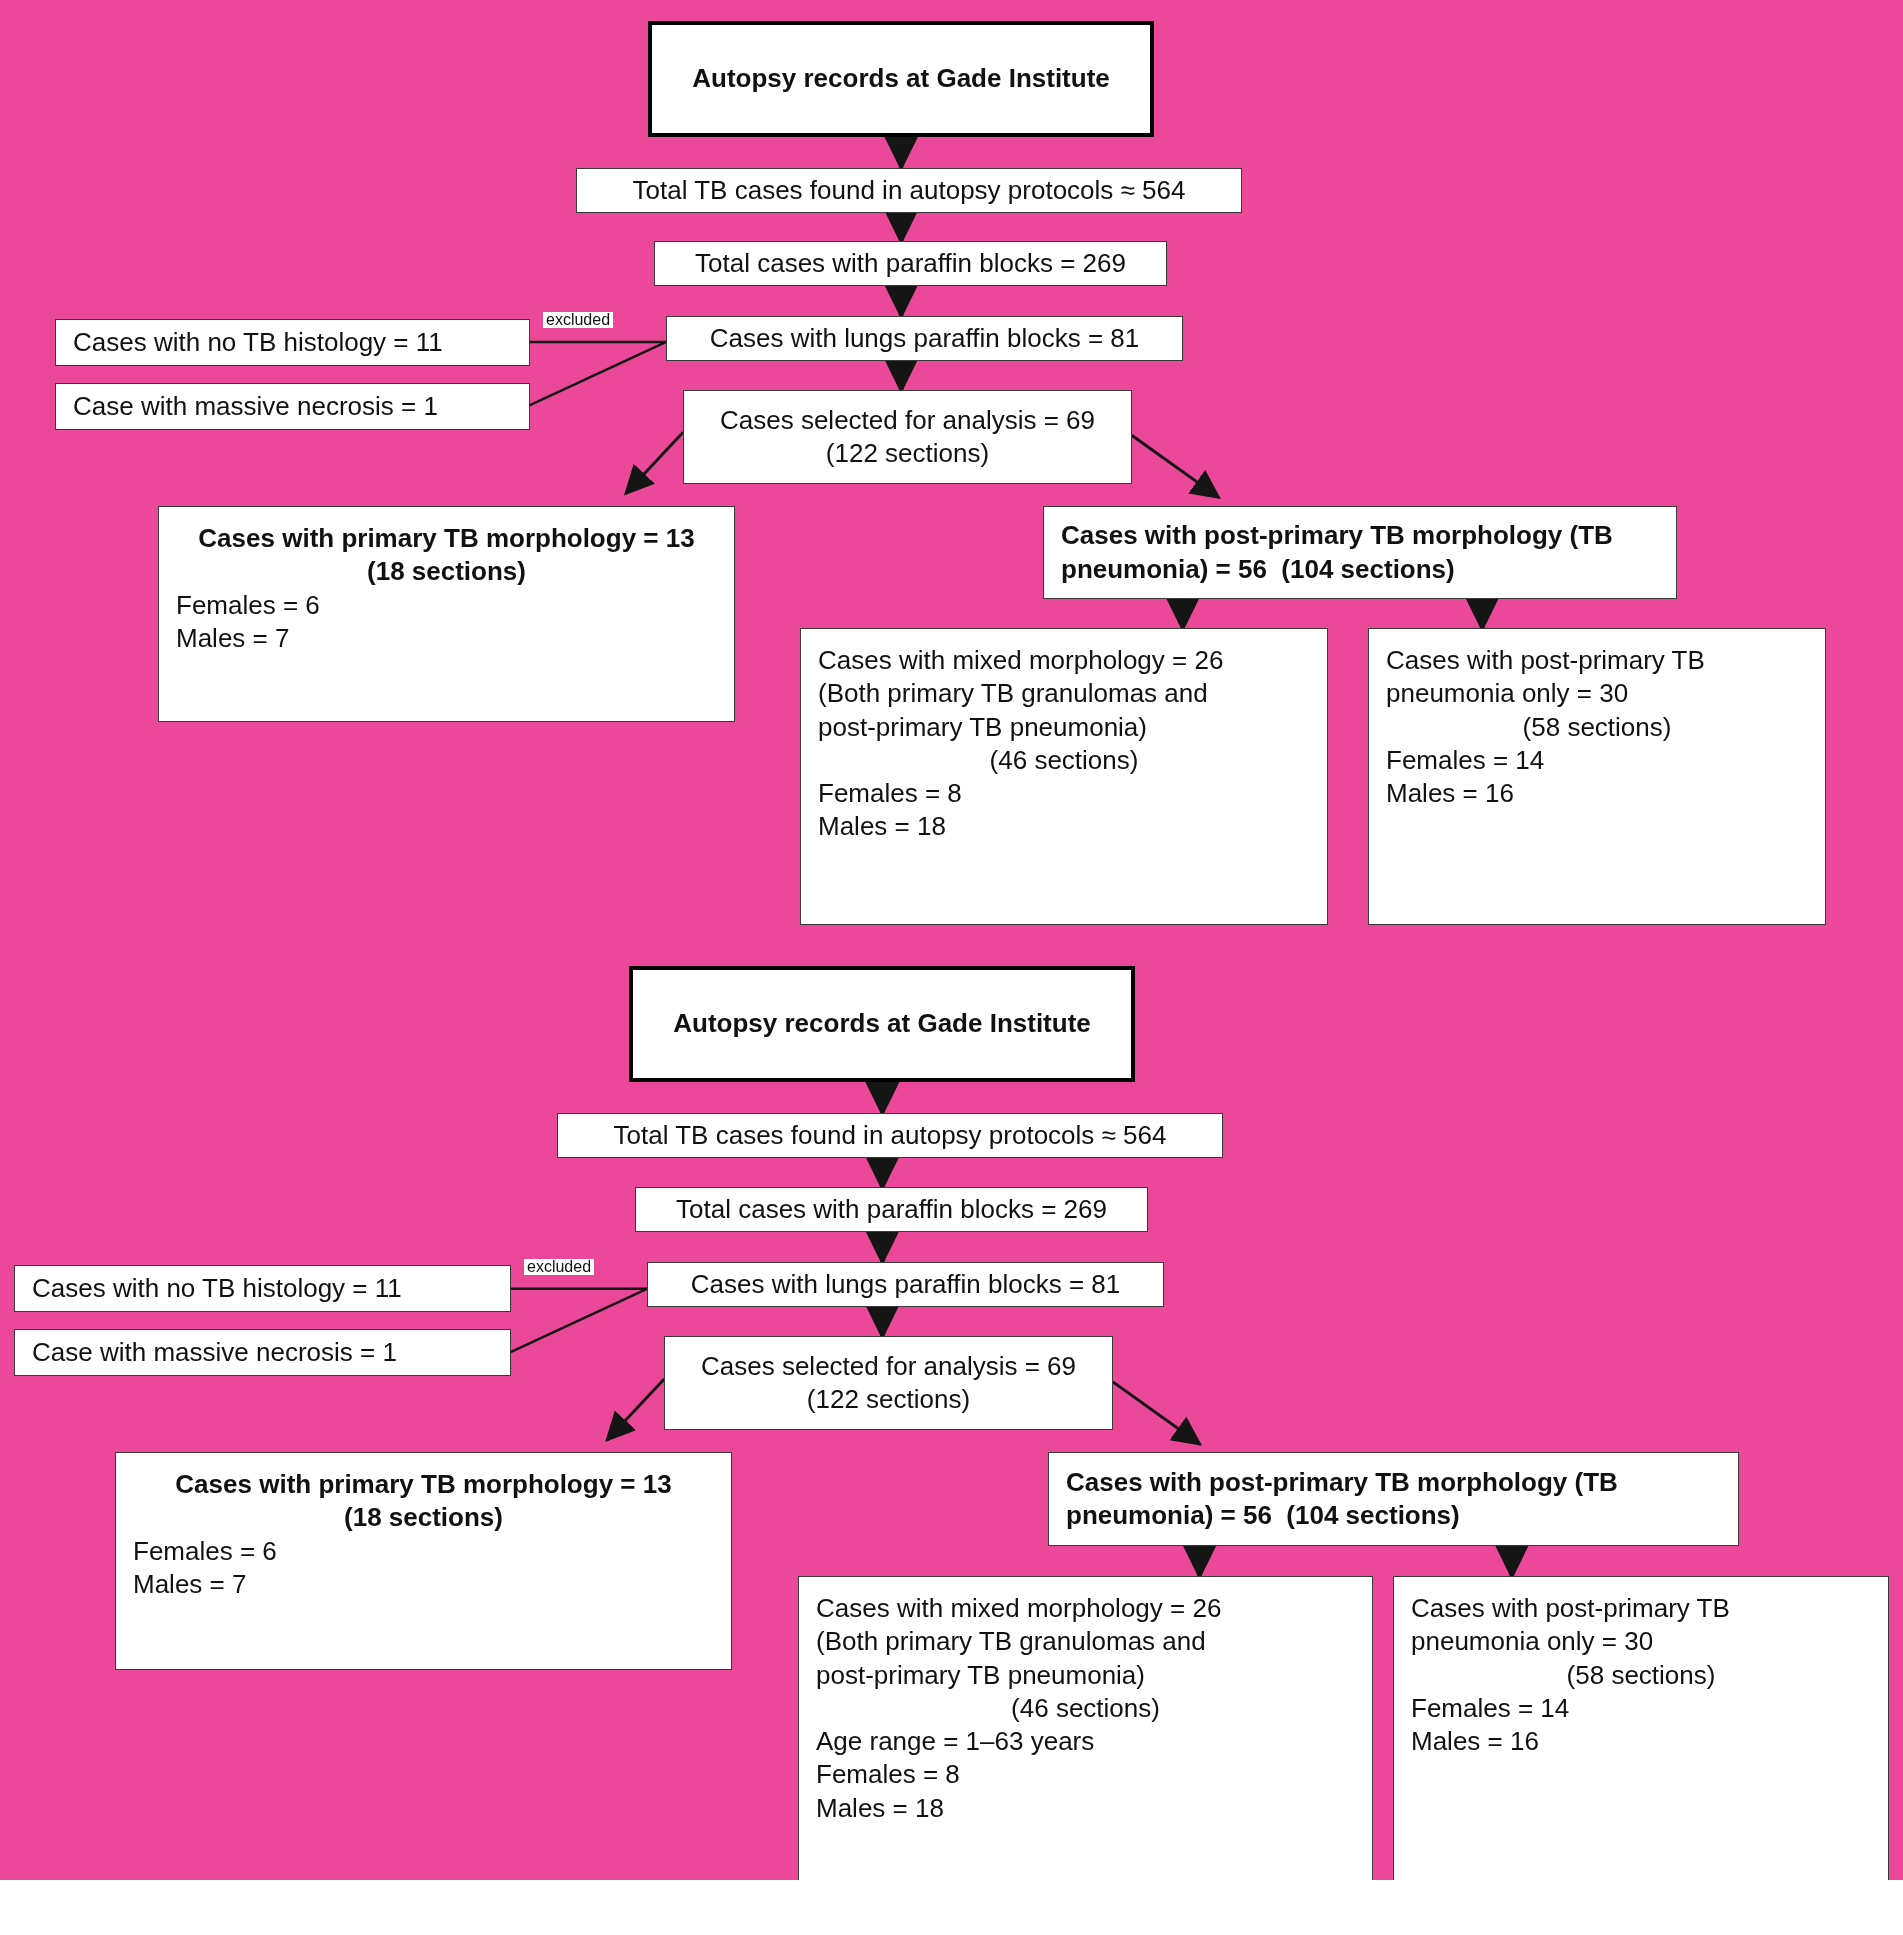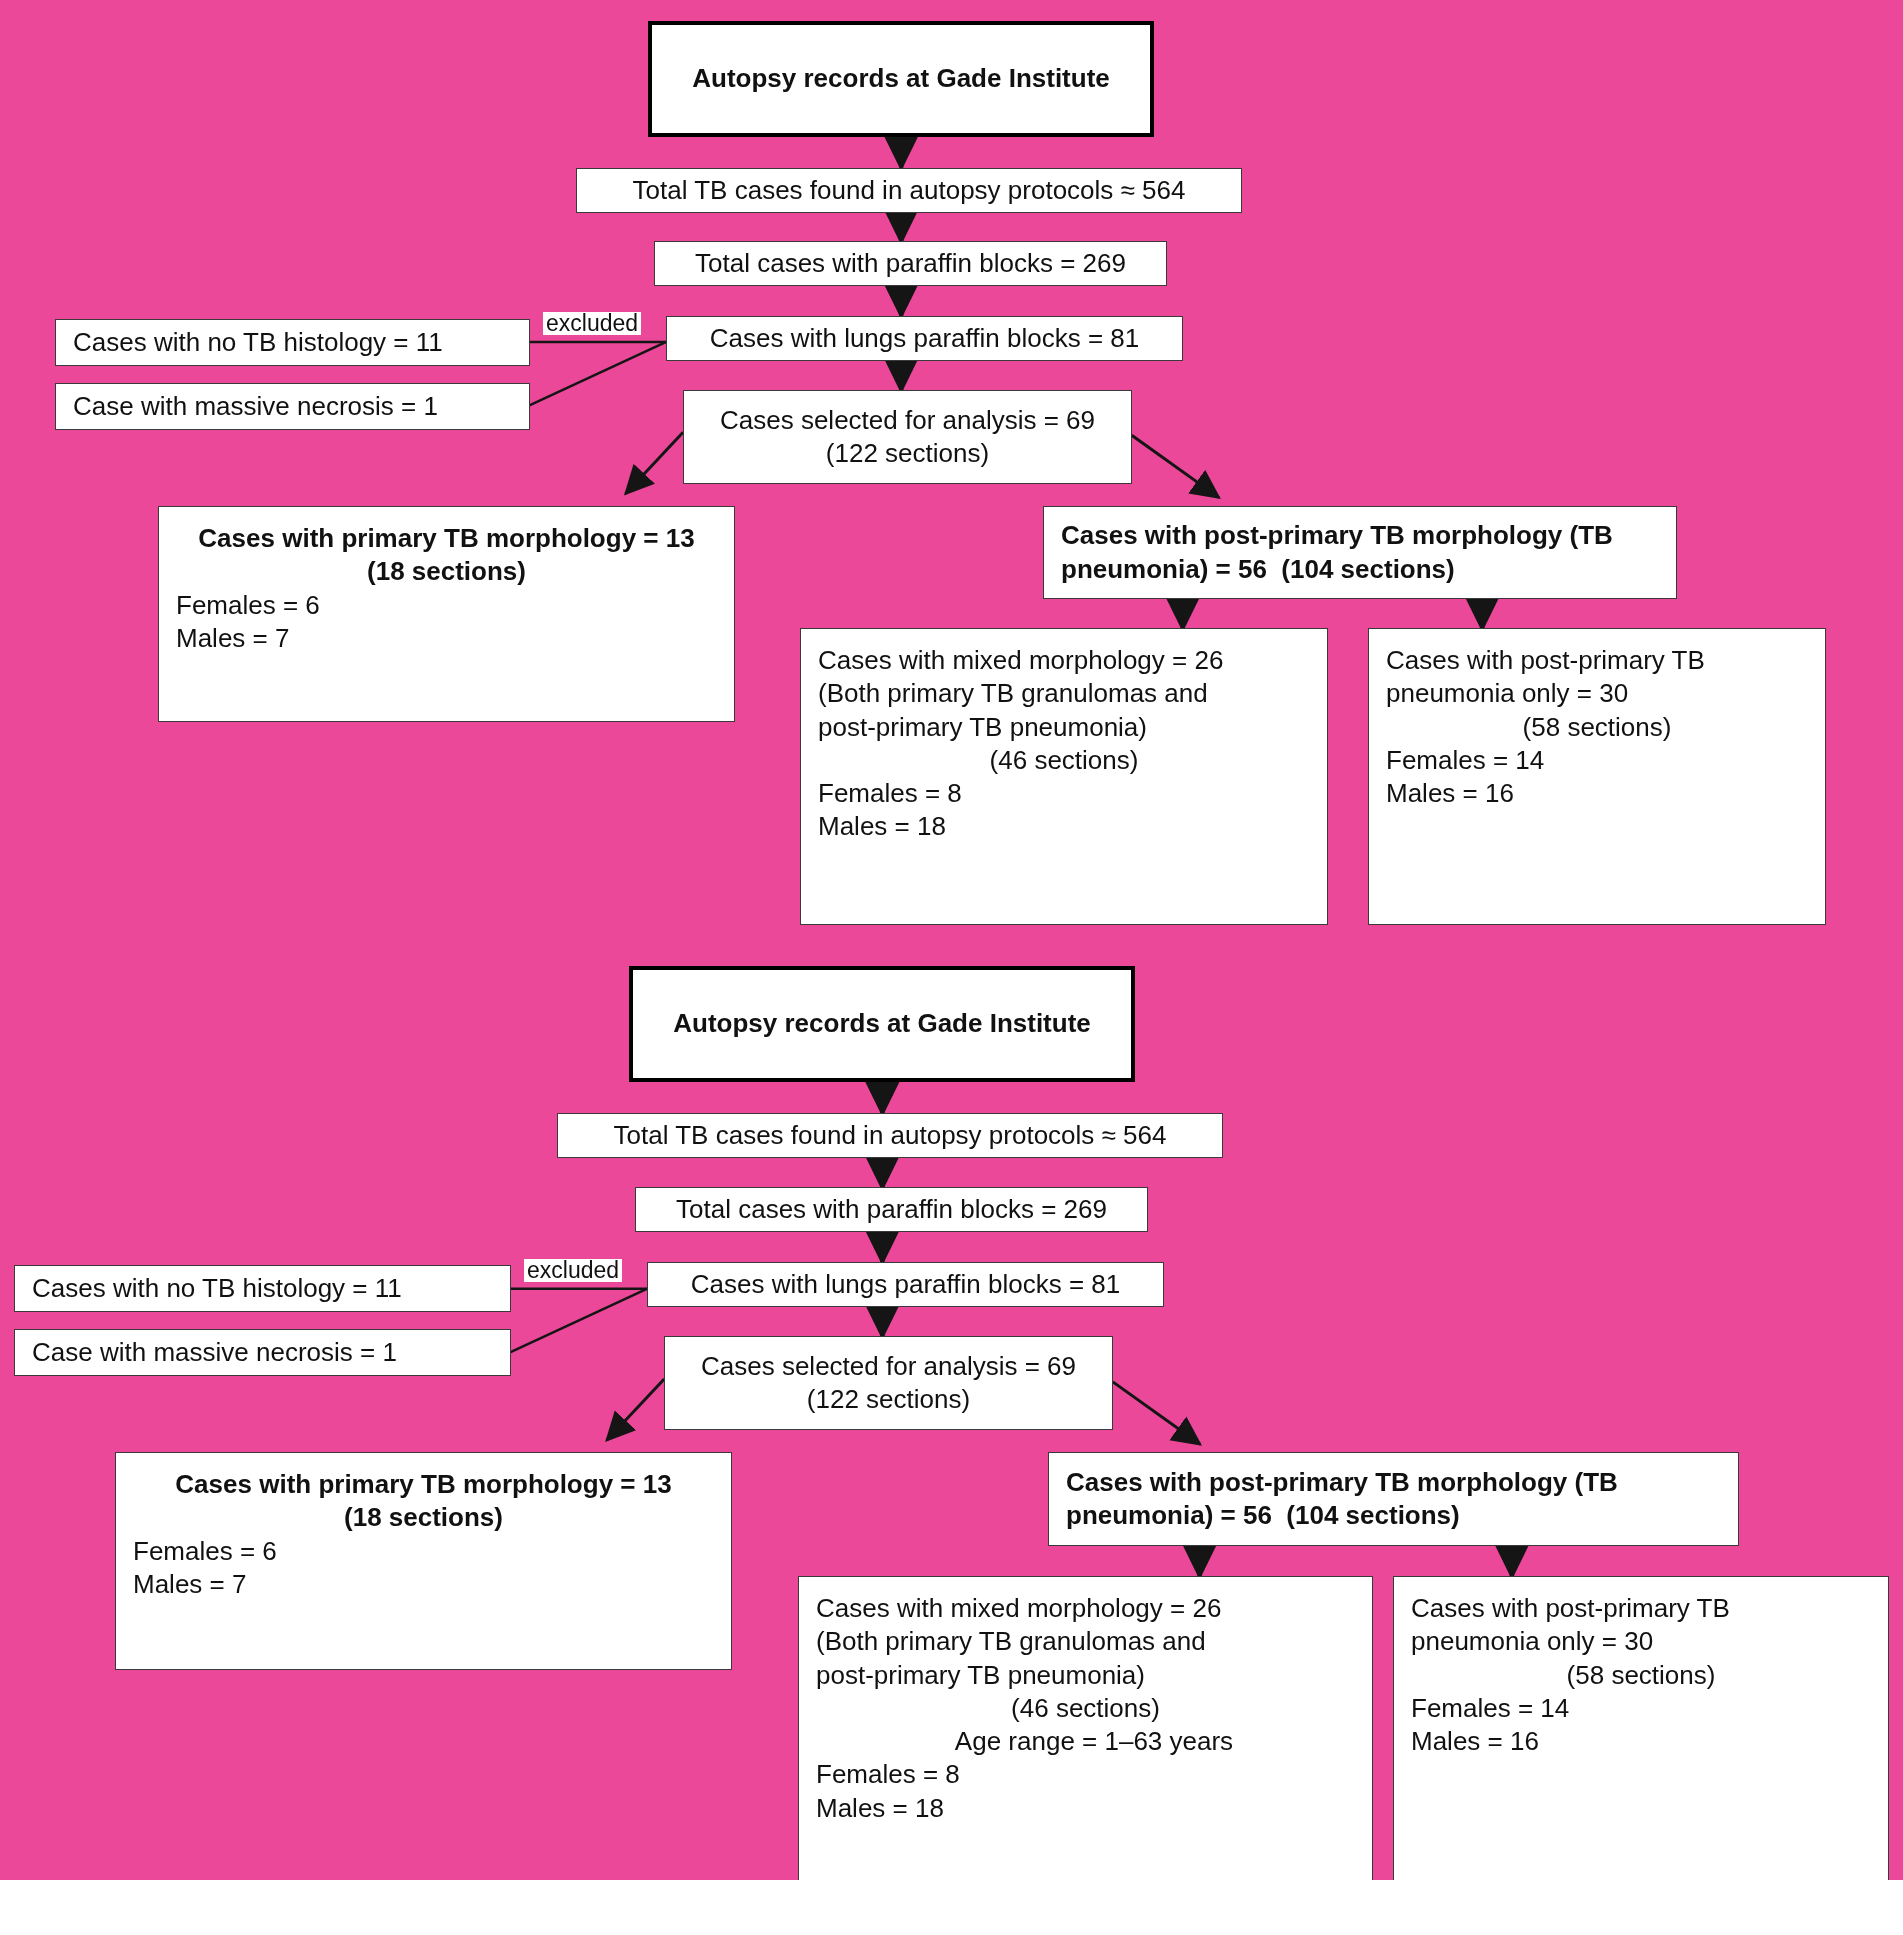--- a/index.html
+++ b/index.html
@@ -48,21 +48,21 @@
     color: #111111;
   }
   .node.bold .line {
     font-weight: bold;
   }
   .t-center .line { text-align: center; }
   .t-left   .line { text-align: left; }
   .pad-lr { padding: 0 17px; }
   .edge-label {
     position: absolute;
-    font-size: 23px;
+    font-size: 16px;
     line-height: 1;
     color: #111111;
     background: #ffffff;
     padding: 0 3px;
     z-index: 3;
     white-space: pre;
   }
 </style>
 </head>
 <body>
@@ -211,21 +211,21 @@
   <div class="node bold t-left pad-lr" style="left:1048px; top:1452px; width:691px; height:94px;">
     <span class="line">Cases with post-primary TB morphology (TB</span>
     <span class="line">pneumonia) = 56  (104 sections)</span>
   </div>
 
   <div class="node" style="left:798px; top:1576px; width:575px; height:342px; justify-content:flex-start; padding-top:15px;">
     <span class="line" style="text-align:left; padding-left:17px;">Cases with mixed morphology = 26</span>
     <span class="line" style="text-align:left; padding-left:17px;">(Both primary TB granulomas and</span>
     <span class="line" style="text-align:left; padding-left:17px;">post-primary TB pneumonia)</span>
     <span class="line" style="text-align:center;">(46 sections)</span>
-    <span class="line" style="text-align:center; padding-left:17px;">Age range = 1–63 years</span>
+    <span class="line" style="text-align:left; padding-left:17px;">Age range = 1–63 years</span>
     <span class="line" style="text-align:left; padding-left:17px;">Females = 8</span>
     <span class="line" style="text-align:left; padding-left:17px;">Males = 18</span>
   </div>
 
   <div class="node" style="left:1393px; top:1576px; width:496px; height:342px; justify-content:flex-start; padding-top:15px;">
     <span class="line" style="text-align:left; padding-left:17px;">Cases with post-primary TB</span>
     <span class="line" style="text-align:left; padding-left:17px;">pneumonia only = 30</span>
     <span class="line" style="text-align:center;">(58 sections)</span>
     <span class="line" style="text-align:left; padding-left:17px;">Females = 14</span>
     <span class="line" style="text-align:left; padding-left:17px;">Males = 16</span>

